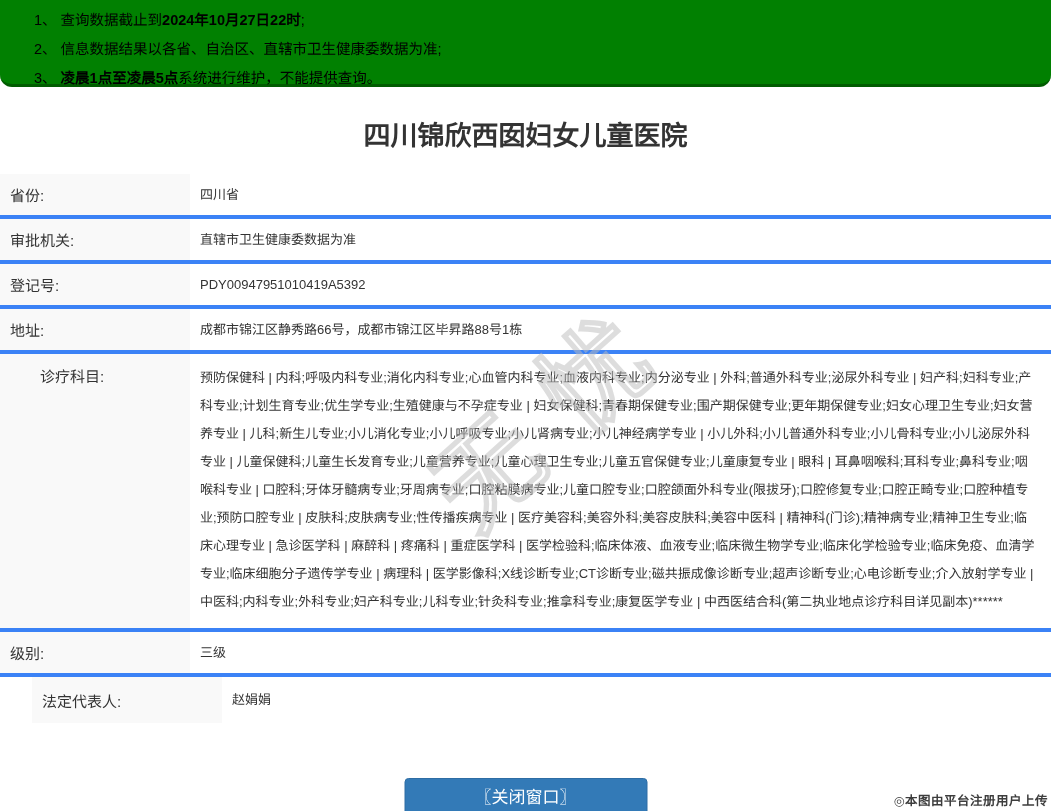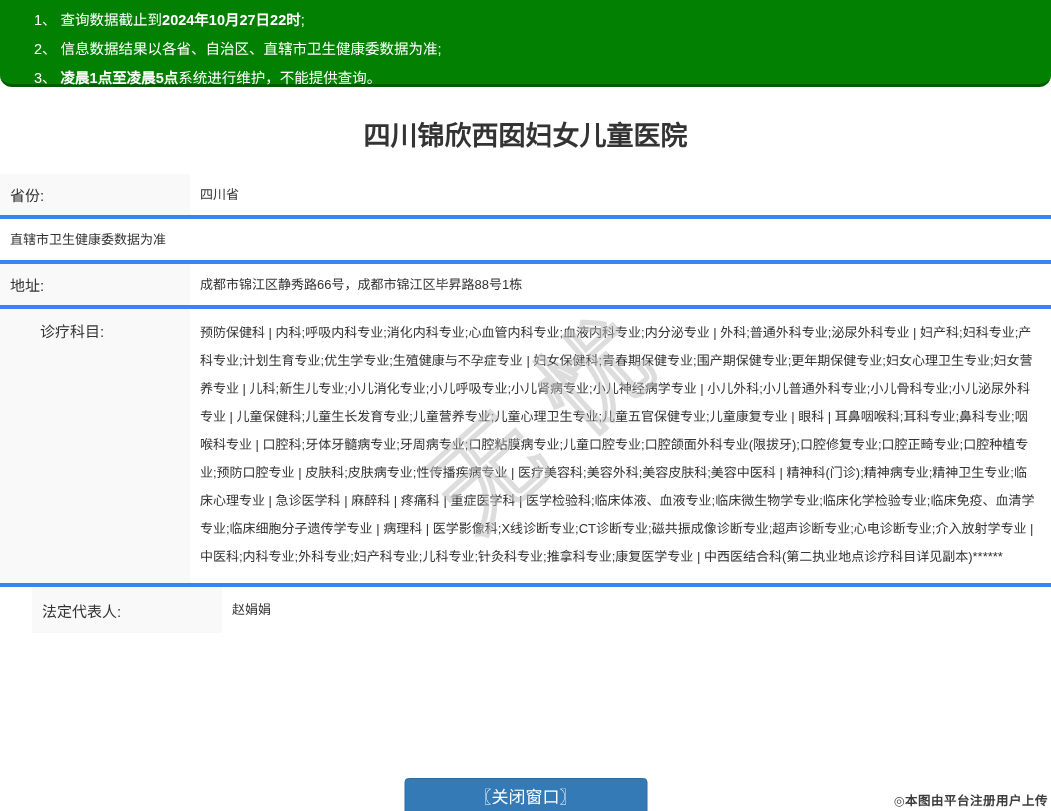--- a/index.html
+++ b/index.html
@@ -4,21 +4,21 @@
 <style>
   * { margin:0; padding:0; box-sizing:border-box; }
   html,body { width:1051px; height:811px; overflow:hidden; background:#fff;
     font-family:"Liberation Sans","DejaVu Sans",sans-serif; }
   body { position:relative; }
 
   
   .notice-box {
     width:1051px; height:87px; background:#018001;
     border-bottom:3px solid #015c01; border-radius:0 0 12px 12px;
-    padding:6px 10px 0 34px; color:#ffffff; font-size:14.5px;
+    padding:6px 10px 0 34px; color:#000000; font-size:14.5px;
   }
   .notice-line { line-height:29px; white-space:nowrap; }
   .notice-line .num { margin-right:4px; }
   .notice-line .b { font-weight:700; }
 
   
   .page-title {
     margin-top:30px; text-align:center; font-size:27px; font-weight:700;
     color:#333; line-height:38px;
   }
@@ -77,29 +77,38 @@
 </div>
 
 <h1 class="page-title">四川锦欣西囡妇女儿童医院</h1>
 
 <div class="info-table">
   <div class="row">
     <div class="label">省份:</div>
     <div class="value">四川省</div>
   </div>
   <div class="row">
+    <div class="label">审批机关:</div>
     <div class="value">直辖市卫生健康委数据为准</div>
+  </div>
+  <div class="row">
+    <div class="label">登记号:</div>
+    <div class="value">PDY00947951010419A5392</div>
   </div>
   <div class="row">
     <div class="label">地址:</div>
     <div class="value">成都市锦江区静秀路66号，成都市锦江区毕昇路88号1栋</div>
   </div>
   <div class="row tall">
     <div class="label">诊疗科目:</div>
     <div class="value">预防保健科 | 内科;呼吸内科专业;消化内科专业;心血管内科专业;血液内科专业;内分泌专业 | 外科;普通外科专业;泌尿外科专业 | 妇产科;妇科专业;产科专业;计划生育专业;优生学专业;生殖健康与不孕症专业 | 妇女保健科;青春期保健专业;围产期保健专业;更年期保健专业;妇女心理卫生专业;妇女营养专业 | 儿科;新生儿专业;小儿消化专业;小儿呼吸专业;小儿肾病专业;小儿神经病学专业 | 小儿外科;小儿普通外科专业;小儿骨科专业;小儿泌尿外科专业 | 儿童保健科;儿童生长发育专业;儿童营养专业;儿童心理卫生专业;儿童五官保健专业;儿童康复专业 | 眼科 | 耳鼻咽喉科;耳科专业;鼻科专业;咽喉科专业 | 口腔科;牙体牙髓病专业;牙周病专业;口腔粘膜病专业;儿童口腔专业;口腔颌面外科专业(限拔牙);口腔修复专业;口腔正畸专业;口腔种植专业;预防口腔专业 | 皮肤科;皮肤病专业;性传播疾病专业 | 医疗美容科;美容外科;美容皮肤科;美容中医科 | 精神科(门诊);精神病专业;精神卫生专业;临床心理专业 | 急诊医学科 | 麻醉科 | 疼痛科 | 重症医学科 | 医学检验科;临床体液、血液专业;临床微生物学专业;临床化学检验专业;临床免疫、血清学专业;临床细胞分子遗传学专业 | 病理科 | 医学影像科;X线诊断专业;CT诊断专业;磁共振成像诊断专业;超声诊断专业;心电诊断专业;介入放射学专业 | 中医科;内科专业;外科专业;妇产科专业;儿科专业;针灸科专业;推拿科专业;康复医学专业 | 中西医结合科(第二执业地点诊疗科目详见副本)******</div>
+  </div>
+  <div class="row">
+    <div class="label">级别:</div>
+    <div class="value">三级</div>
   </div>
   <div class="row last">
     <div class="label">法定代表人:</div>
     <div class="value">赵娟娟</div>
   </div>
 </div>
 
 <div class="watermark">无忧</div>
 
 <button class="close-button">〖关闭窗口〗</button>

